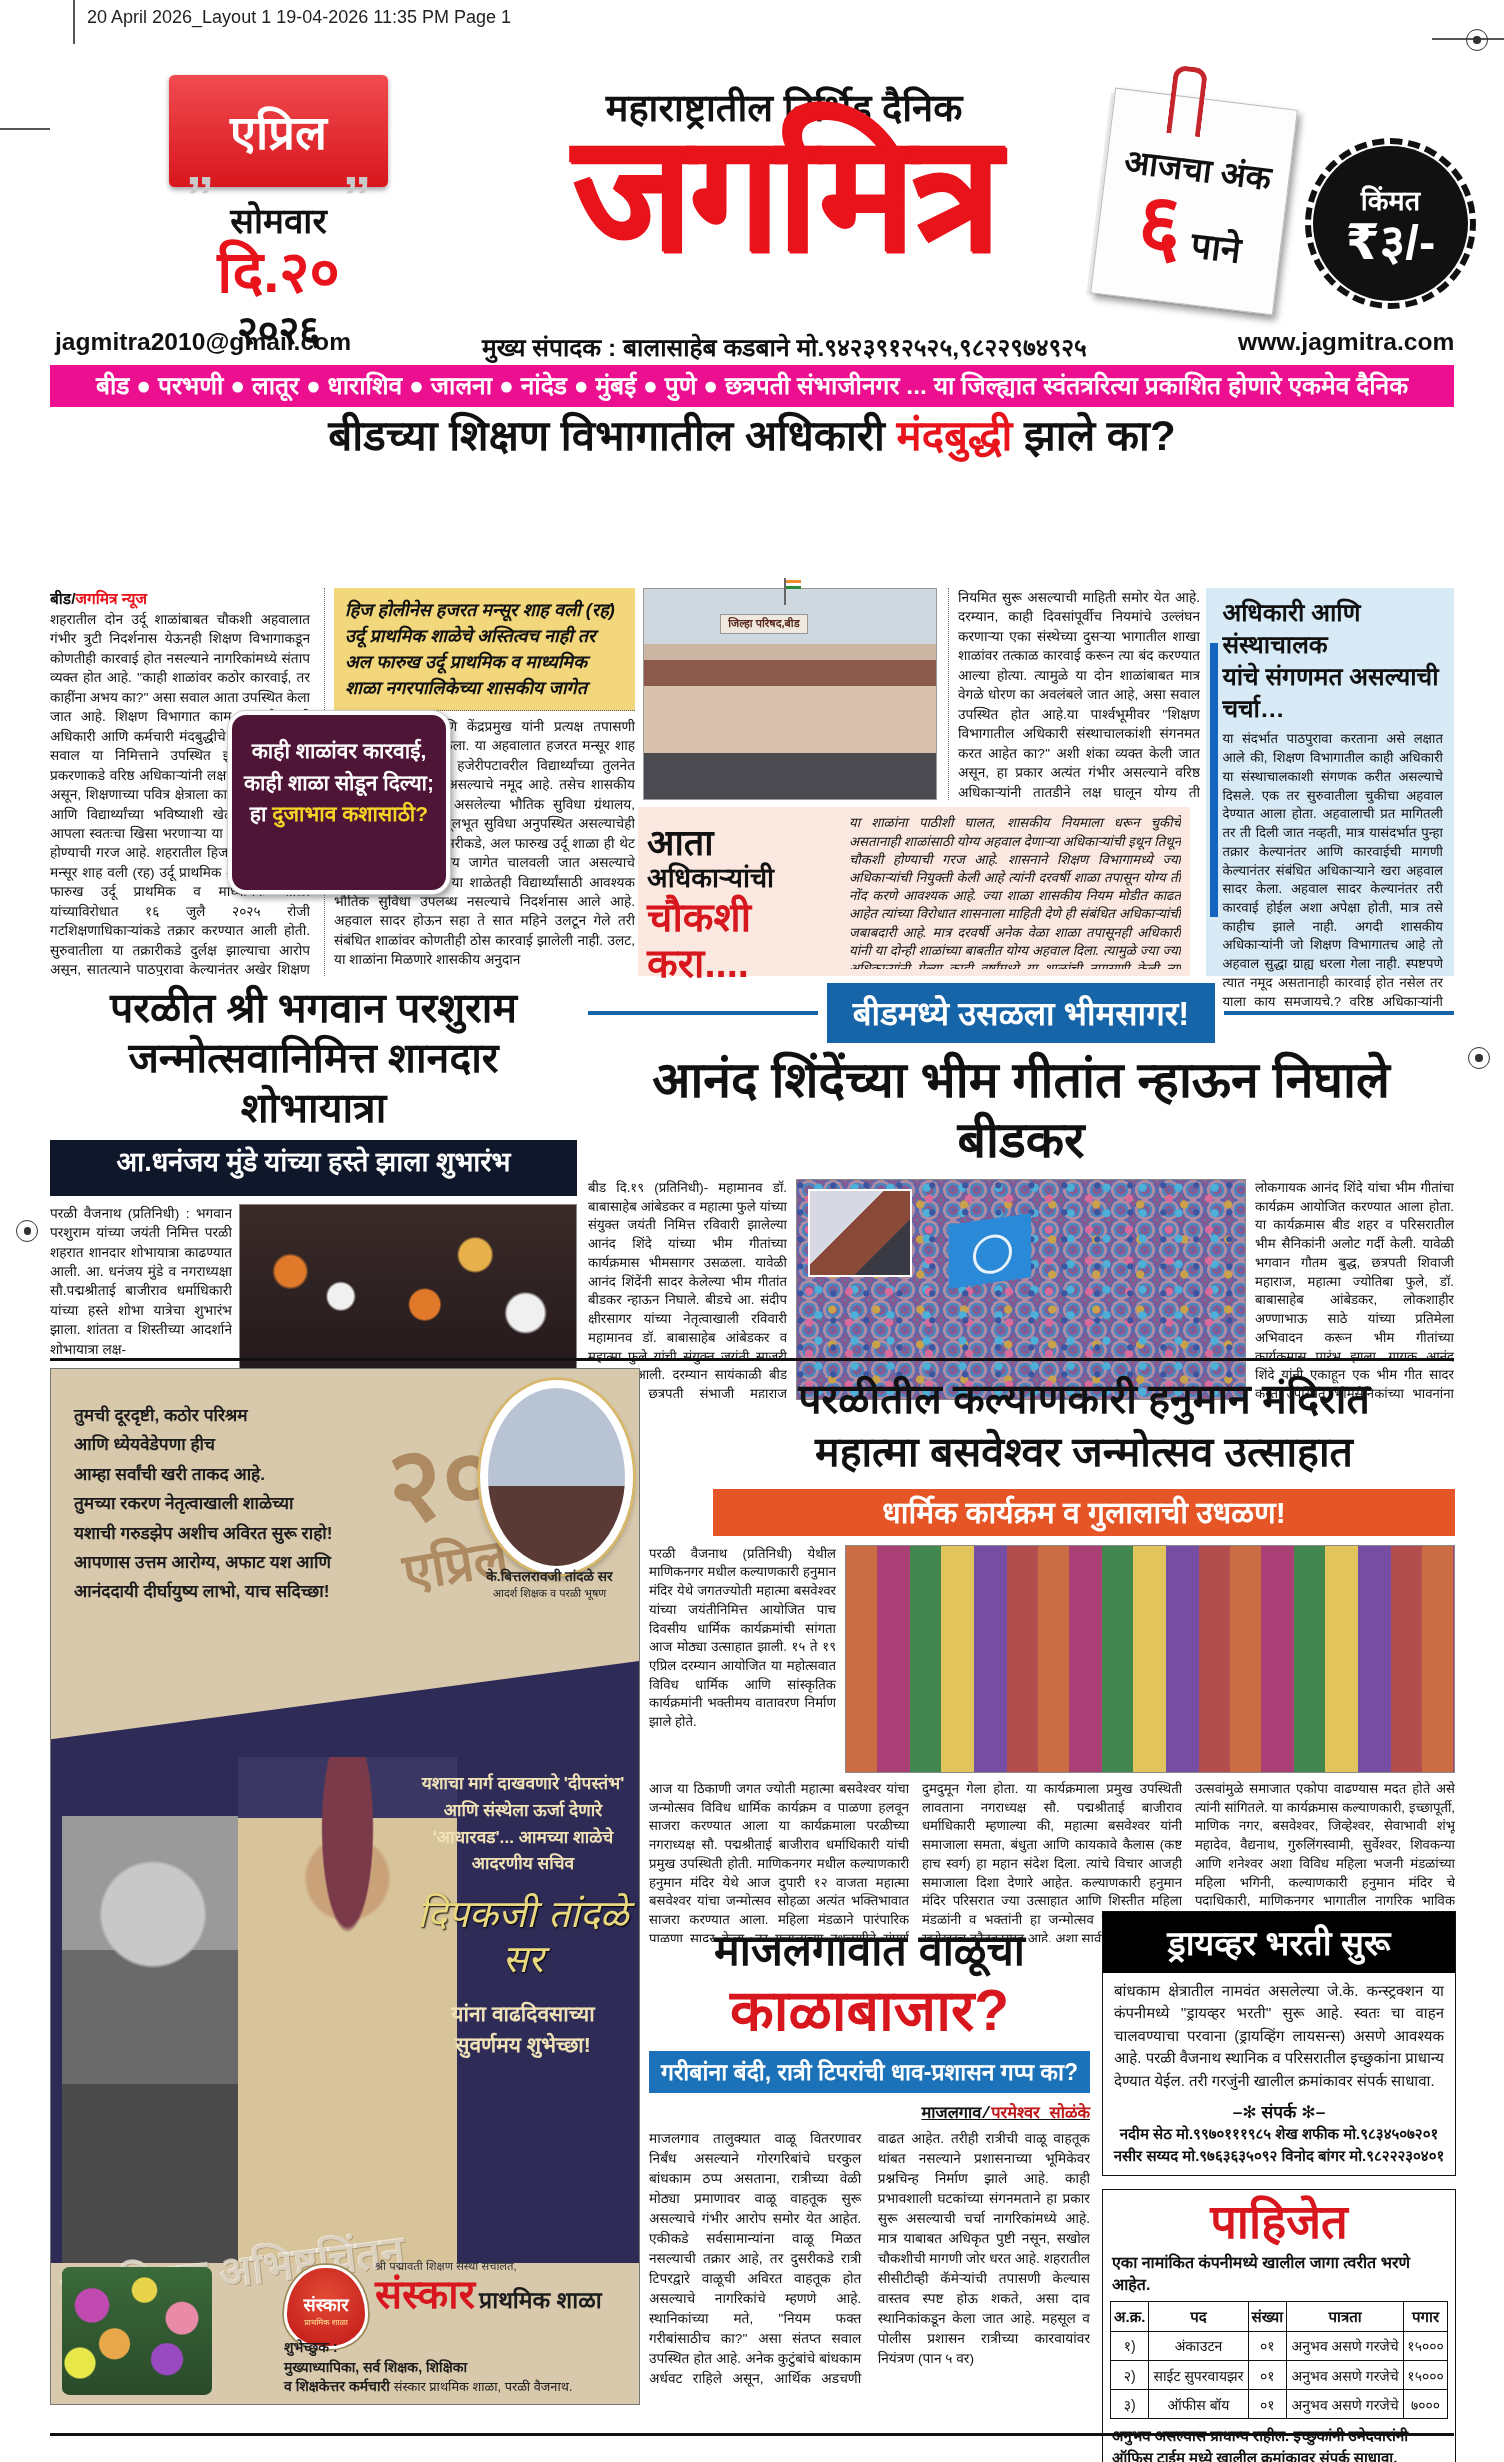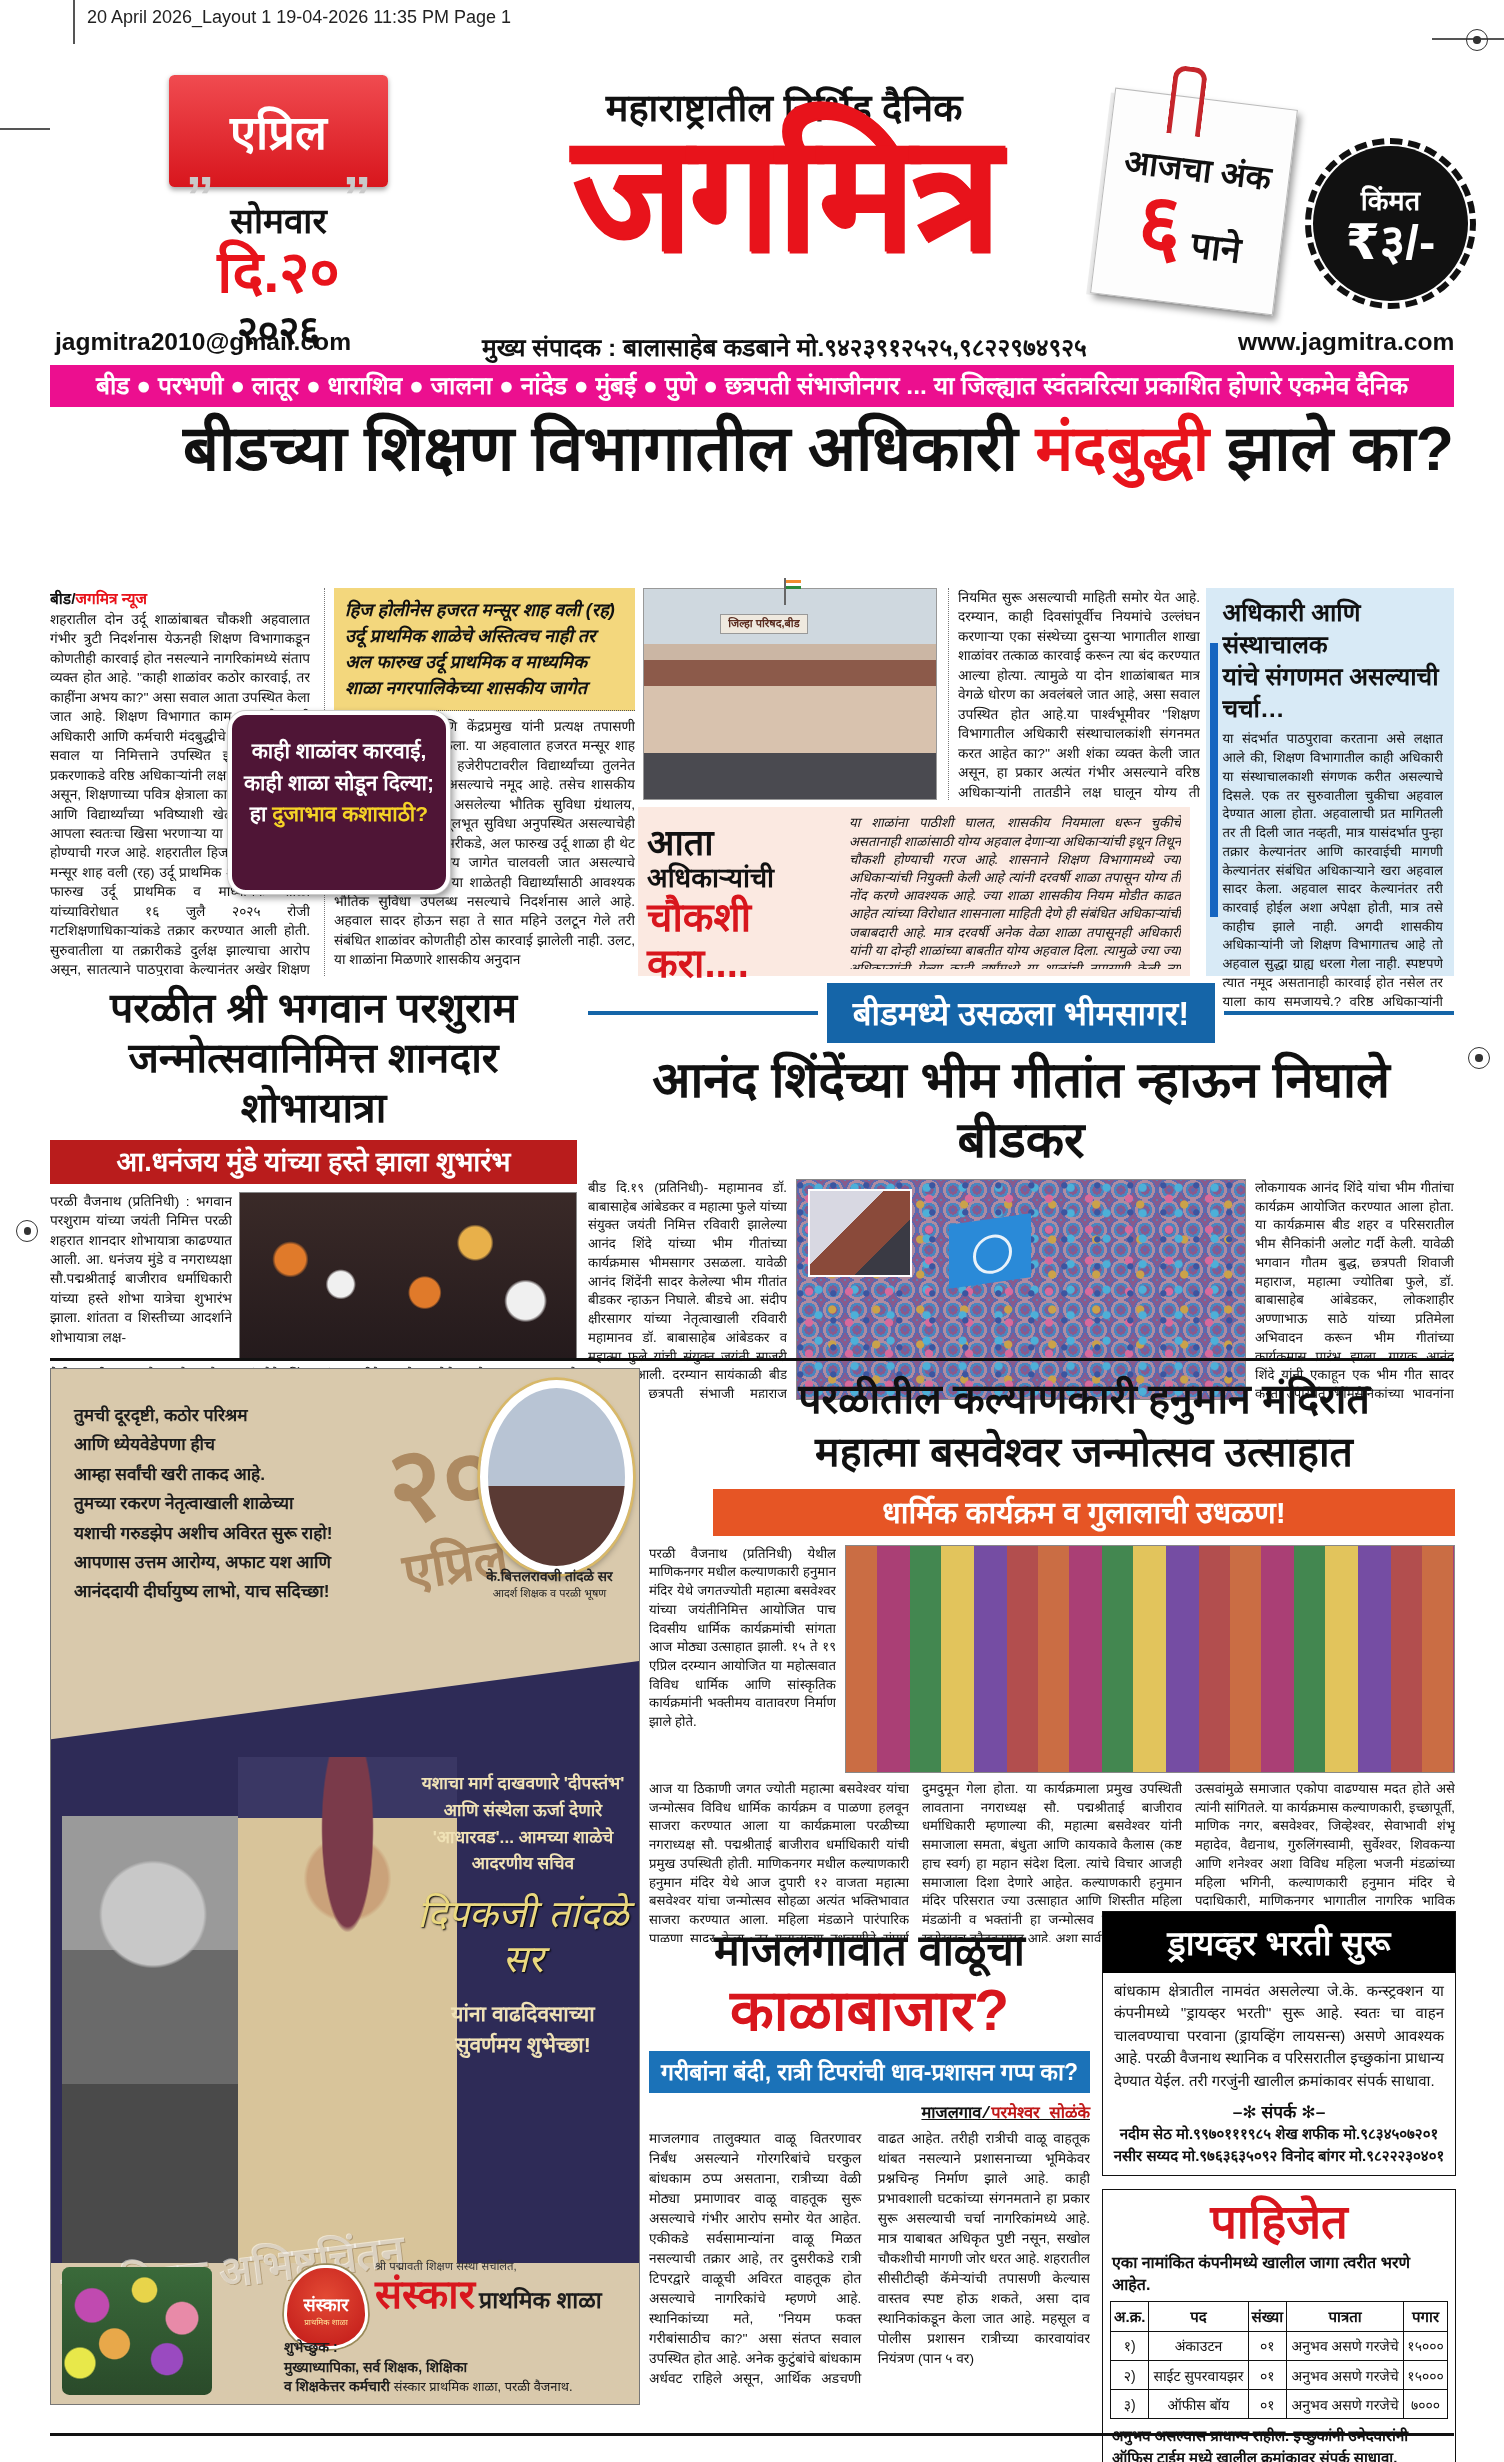--- a/index.html
+++ b/index.html
@@ -34,21 +34,21 @@
   .burst{left:1313px;top:146px;width:155px;height:155px;background:#111;border-radius:50%;
          outline:6.4px dashed #111;outline-offset:2.7px;color:#fff;text-align:center;}
   .burst .pl1{font-size:27px;font-weight:bold;margin-top:35px;}
   .burst .pl2{font-size:49px;font-weight:bold;line-height:1.0;}
   .email{left:55px;top:328px;font-size:24.6px;font-weight:bold;}
   .editor{left:438px;top:330px;width:693px;font-size:24.6px;font-weight:bold;text-align:center;}
   .website{left:1238px;top:328px;font-size:24.6px;font-weight:bold;}
   .cities{left:50px;top:365px;width:1404px;height:42px;background:#ec0f8f;color:#fff;font-size:24.6px;
           font-weight:bold;text-align:center;line-height:42px;}
   
-  .mainhead{left:50px;top:412px;width:1404px;font-size:63px;font-weight:bold;text-align:right;line-height:1.15;}
+  .mainhead{left:50px;top:412px;width:1404px;font-size:42px;font-weight:bold;text-align:center;line-height:1.15;}
   .mainhead .hl{color:#e8131b;}
   .greensub{left:50px;top:531px;width:1404px;height:47px;background:#15722f;color:#fff;font-size:31px;
             font-weight:bold;text-align:center;line-height:47px;}
   #lead{left:50px;top:588px;width:1404px;height:388px;}
   .leadcol{position:absolute;top:0;font-size:13.7px;line-height:1.42;}
   .byline{font-size:15.5px;font-weight:bold;}
   .byline .red{color:#e8131b;}
   .purplebox{left:178px;top:123px;width:214px;height:155px;background:#4f1536;border:4.6px solid #fff;
      border-radius:18px;box-shadow:0 0 0 0.9px #ccc,2.7px 3.6px 7.3px rgba(0,0,0,.4);color:#fff;z-index:3;
      text-align:center;font-weight:bold;font-size:21px;line-height:1.5;padding-top:20px;}
@@ -68,21 +68,21 @@
   .inq .r1{font-size:40px;color:#d8161d;}
   .pinkbox .itx{font-style:italic;font-size:13.2px;line-height:1.38;text-align:justify;overflow:hidden;}
   .sidebar{left:1156px;top:0;width:248px;height:388px;background:#d8eaf6;padding:9px 11px 9px 16.4px;box-sizing:border-box;}
   .sidebar .bar{position:absolute;left:3.6px;top:55px;width:8.2px;height:274px;background:#1565c0;}
   .sidebar h3{margin:0 0 5.5px 0;font-size:24.6px;line-height:1.3;text-align:left;}
   .sidebar .bd{font-size:13.2px;line-height:1.42;text-align:justify;height:283px;overflow:hidden;}
   .dotl{border-left:1.8px dotted #777;}
   
   #parashuram{left:50px;top:983px;width:527px;}
   .ph1{font-size:41px;font-weight:bold;text-align:center;line-height:1.22;}
-  .brown{background:#b91c1c;color:#fff;font-size:27px;font-weight:bold;text-align:center;height:44px;line-height:44px;margin:7.3px 0;}
+  .brown{background:#0f172a;color:#fff;font-size:27px;font-weight:bold;text-align:center;height:56px;line-height:44px;margin:7.3px 0;}
   .prow{display:flex;gap:7.3px;}
   .prow .txt{width:182px;font-size:13.7px;line-height:1.42;text-align:justify;height:166px;overflow:hidden;}
   .photo-evt{flex:1;height:166px;border:0.9px solid #888;
      background:radial-gradient(circle at 70% 30%,#e8b04a 0 6%,transparent 7%),
                 radial-gradient(circle at 30% 55%,#f0f0f0 0 5%,transparent 6%),
                 radial-gradient(circle at 55% 60%,#e07a2a 0 7%,transparent 8%),
                 radial-gradient(circle at 85% 65%,#f0f0f0 0 6%,transparent 7%),
                 radial-gradient(circle at 15% 40%,#e07a2a 0 5%,transparent 6%),
                 linear-gradient(180deg,#3a2a28,#241a1c);}
   .pbot{display:flex;gap:12.8px;font-size:13.7px;line-height:1.4;text-align:justify;margin-top:5.5px;}

